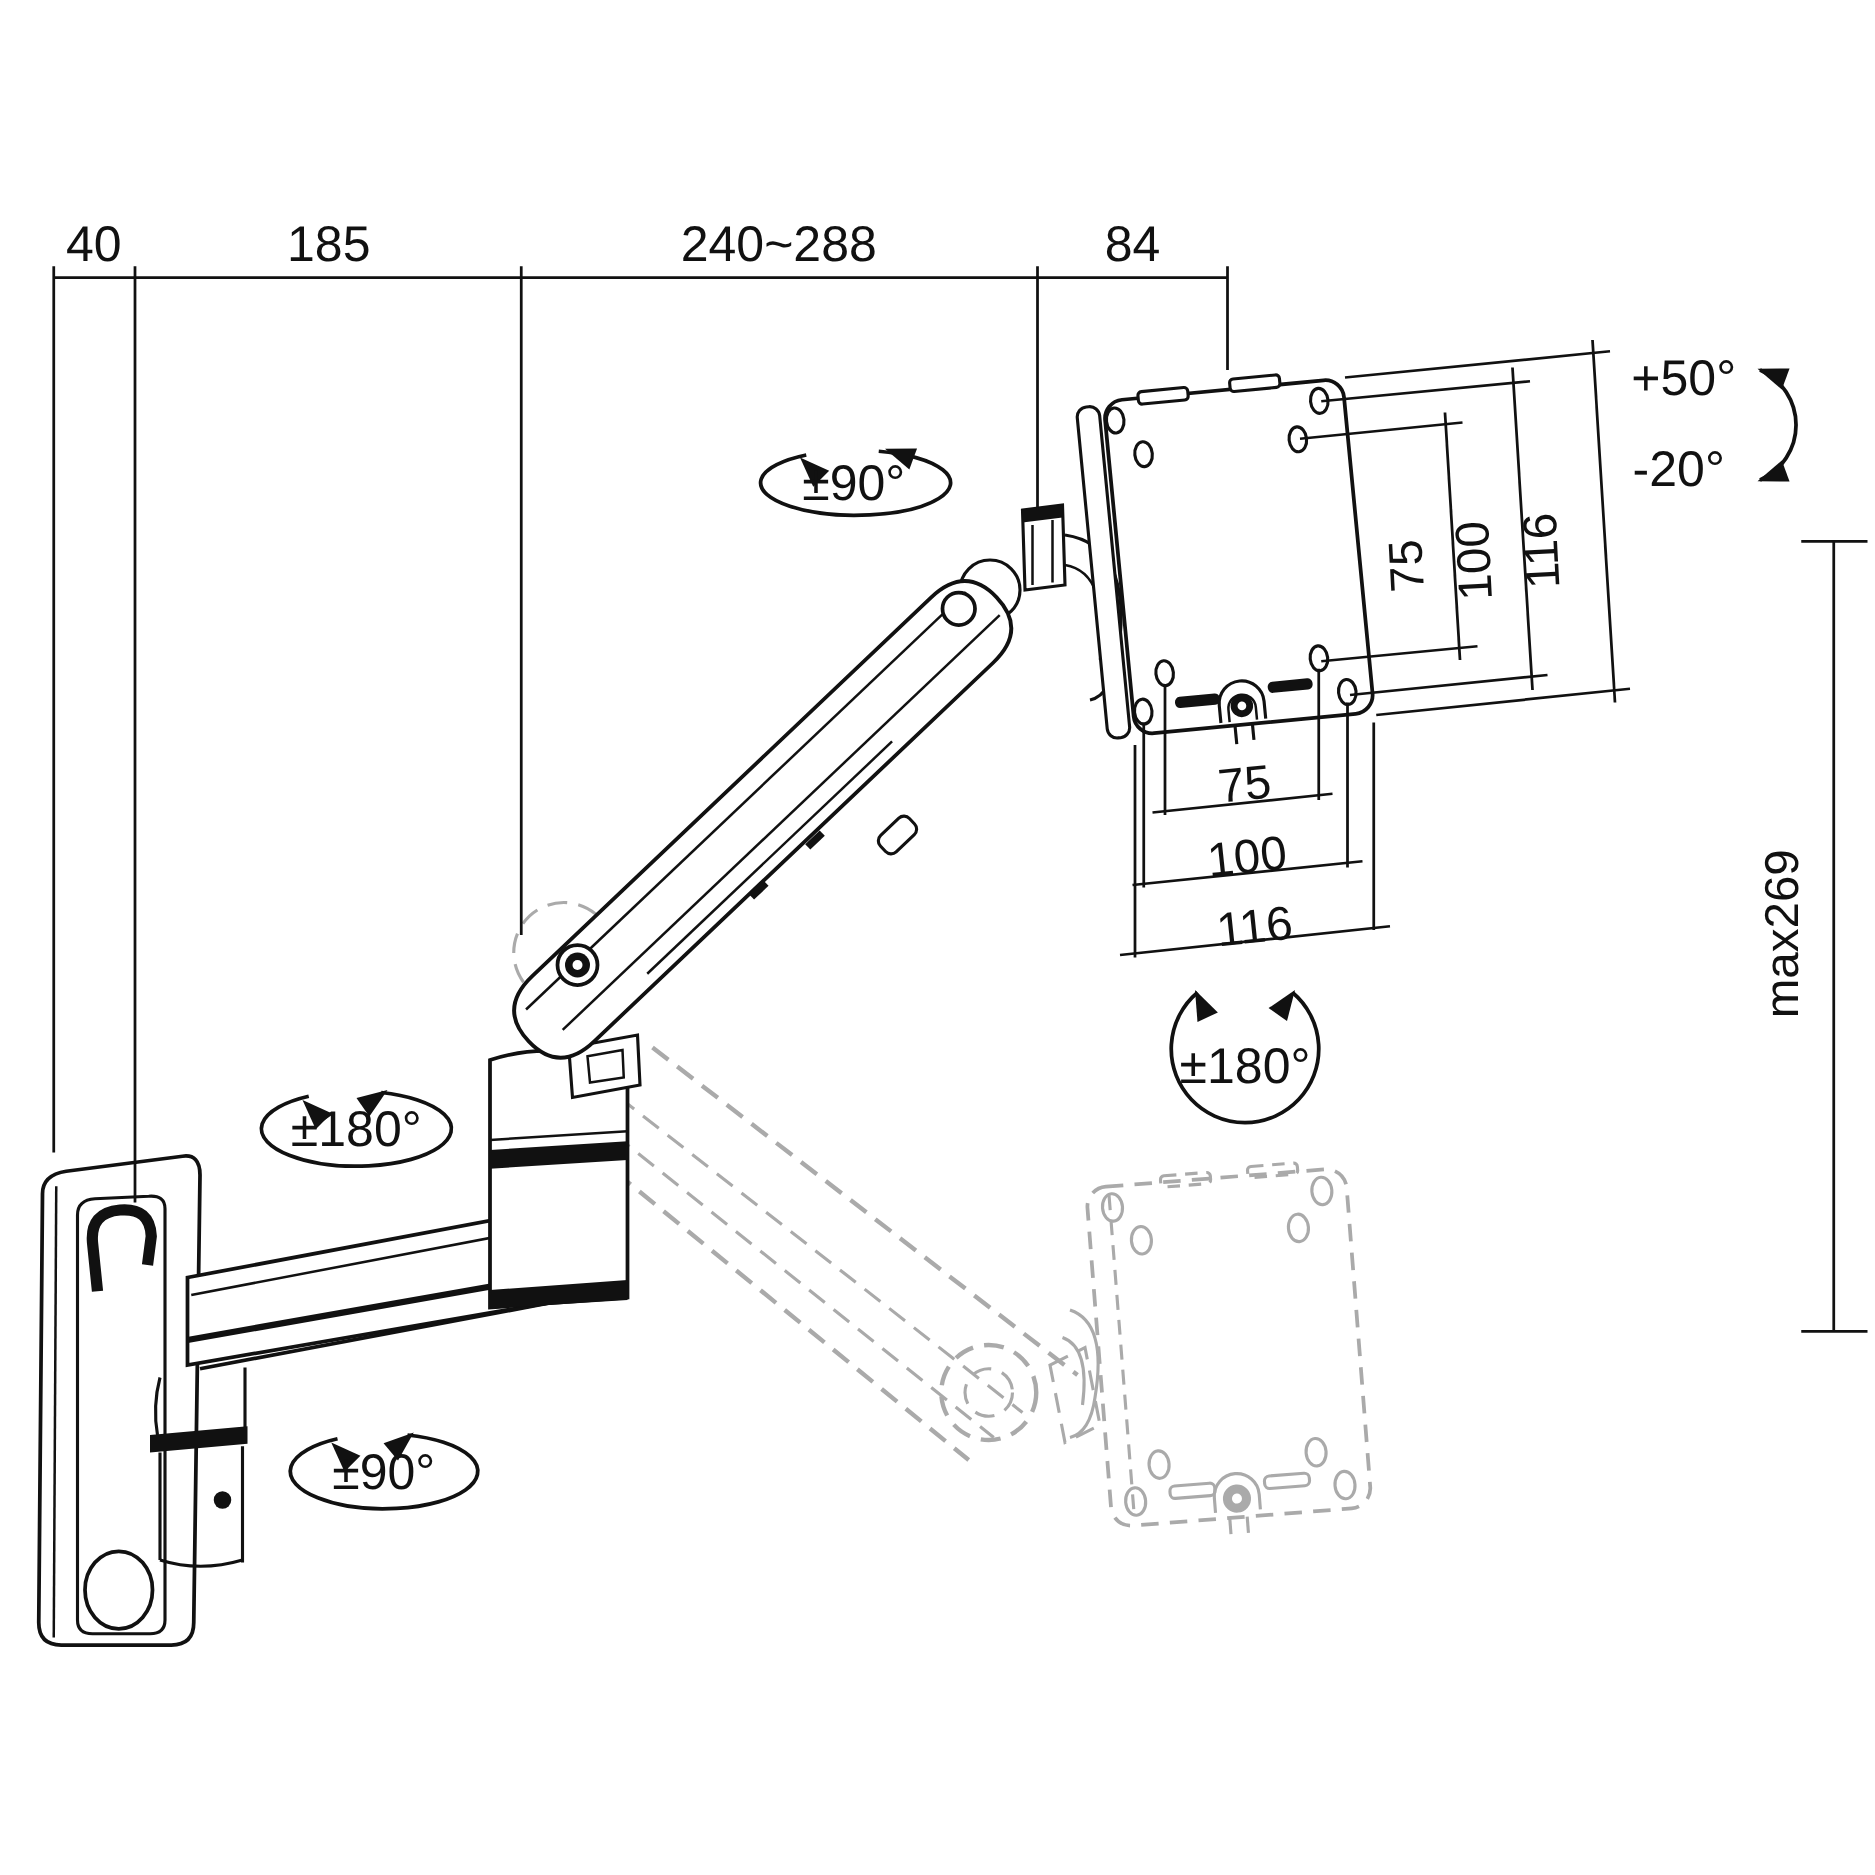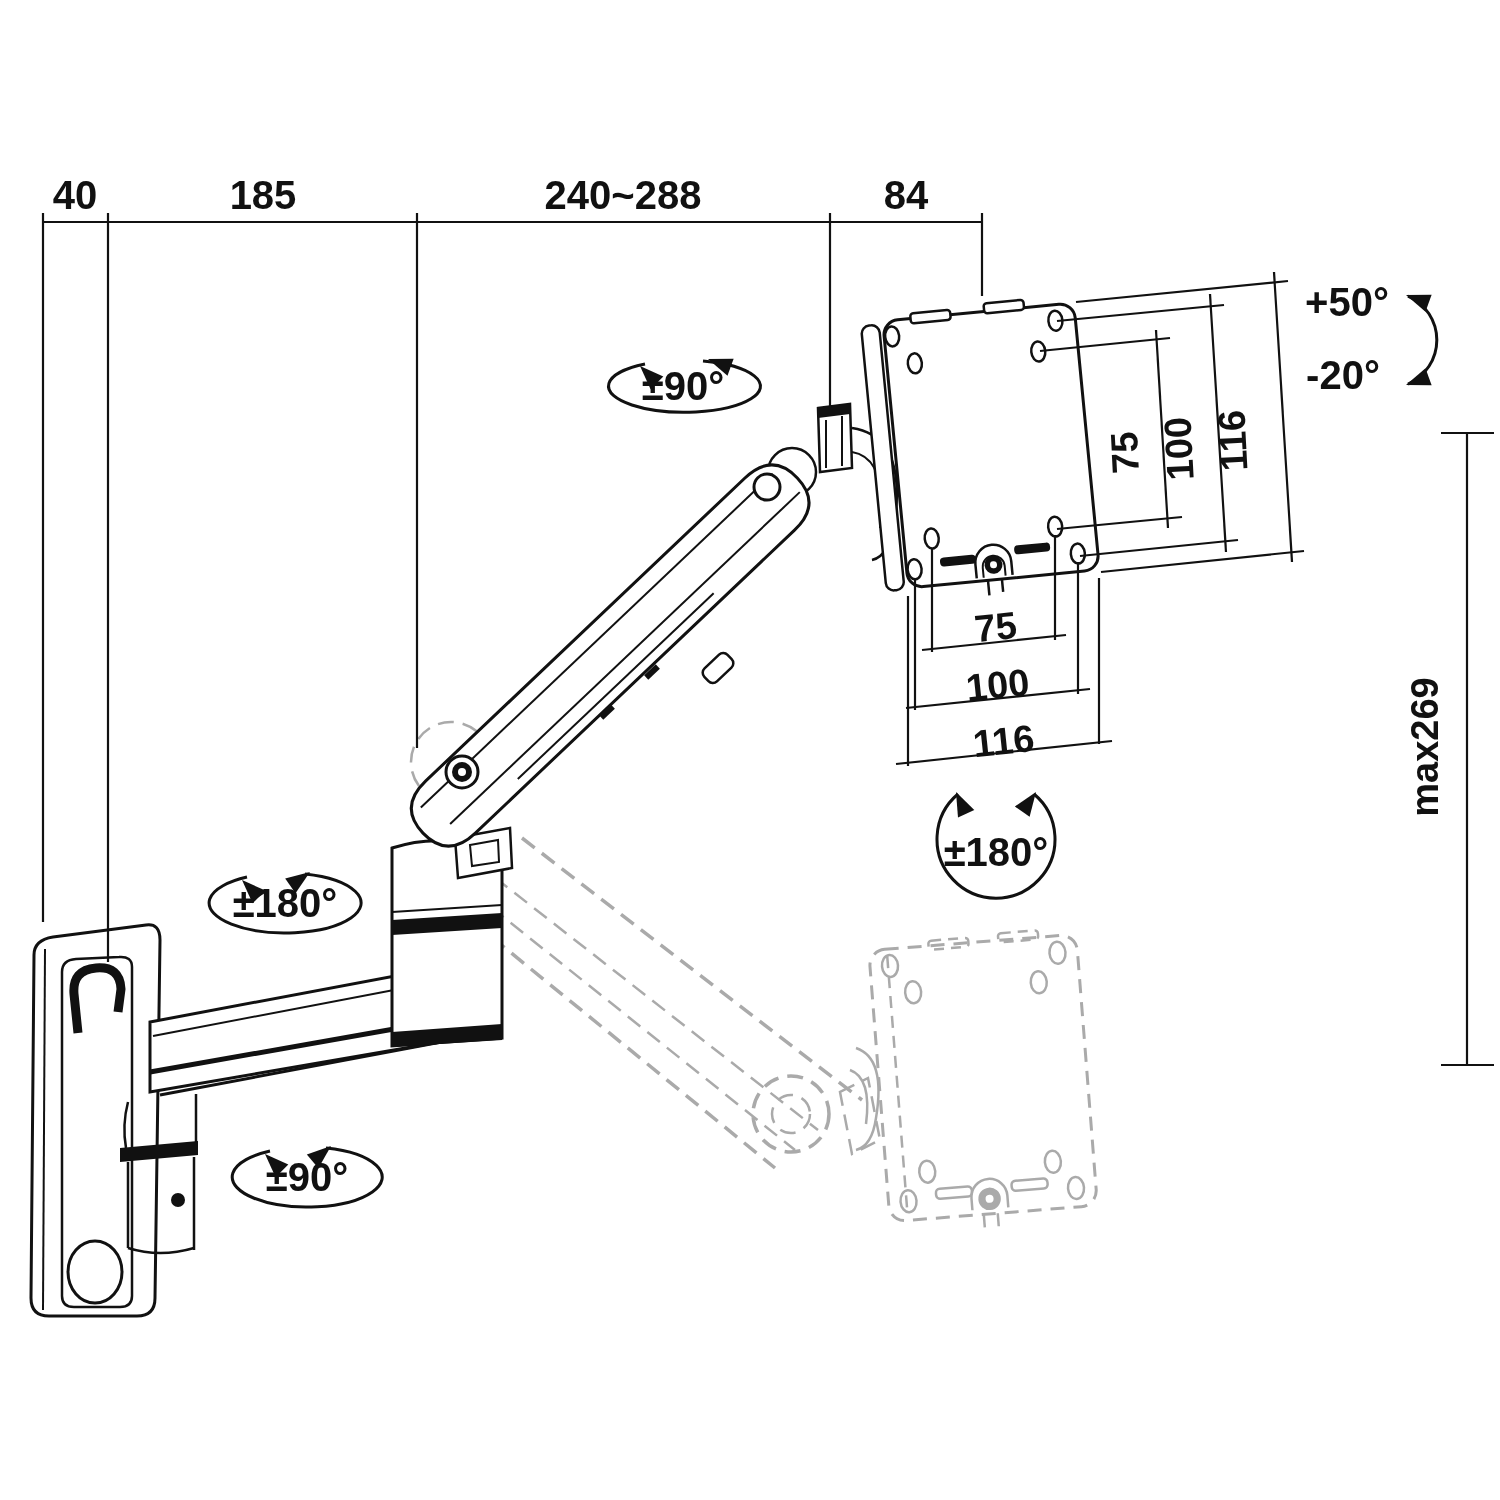--- a/index.html
+++ b/index.html
@@ -1,16 +1,16 @@
 <!DOCTYPE html>
 <html><head>
 <meta charset="utf-8">
 <style>
   html,body{margin:0;padding:0;background:#ffffff;}
-  .stage{width:1500px;height:1500px;background:#fff;position:relative;font-family:"Liberation Sans",sans-serif;font-weight:bold;}
+  .stage{width:1500px;height:1500px;background:#fff;position:relative;font-family:"Liberation Sans",sans-serif;}
   svg{display:block;}
   text{font-family:"Liberation Sans",sans-serif;fill:#111;}
   .lbl{font-size:40px;}
   .lbl-s{font-size:38px;}
 </style>
 </head>
 <body>
 
 <div class="stage">
 <svg width="1500" height="1500" viewBox="0 0 1500 1500">

